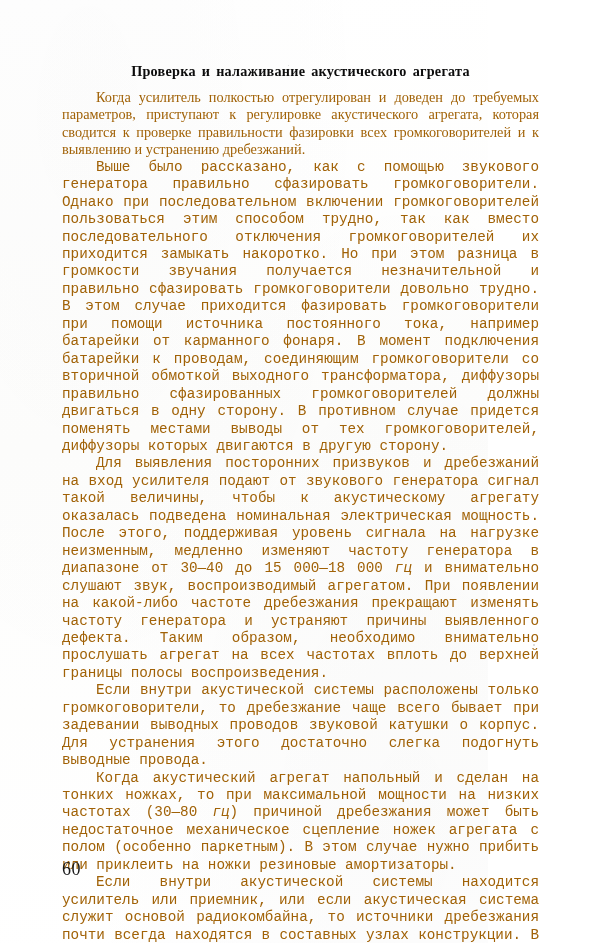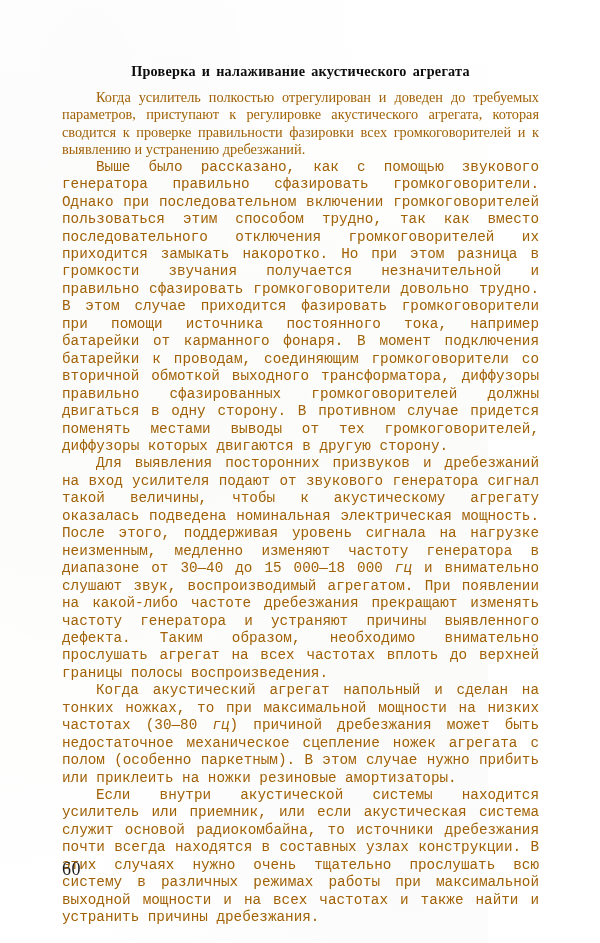--- a/index.html
+++ b/index.html
@@ -119,20 +119,21 @@
   <div class="textblock">
 
     <h2 class="heading first">Проверка и налаживание акустического агрегата</h2>
 
     <p class="para after-heading">Когда усилитель полкостью отрегулирован и доведен до требуемых параметров, приступают к регулировке акустического агрегата, которая сводится к проверке правильности фазировки всех громкоговорителей и к выявлению и устранению дребезжаний.</p>
 
     <p class="para">Выше было рассказано, как с помощью звукового генератора правильно сфазировать громкоговорители. Однако при последовательном включении громкоговорителей пользоваться этим способом трудно, так как вместо последовательного отключения громкоговорителей их приходится замыкать накоротко. Но при этом разница в громкости звучания получается незначительной и правильно сфазировать громкоговорители довольно трудно. В этом случае приходится фазировать громкоговорители при помощи источника постоянного тока, например батарейки от карманного фонаря. В момент подключения батарейки к проводам, соединяющим громкоговорители со вторичной обмоткой выходного трансформатора, диффузоры правильно сфазированных громкоговорителей должны двигаться в одну сторону. В противном случае придется поменять местами выводы от тех громкоговорителей, диффузоры которых двигаются в другую сторону.</p>
 
     <p class="para">Для выявления посторонних призвуков и дребезжаний на вход усилителя подают от звукового генератора сигнал такой величины, чтобы к акустическому агрегату оказалась подведена номинальная электрическая мощность. После этого, поддерживая уровень сигнала на нагрузке неизменным, медленно изменяют частоту генератора в диапазоне от 30—40 до 15 000—18 000 <span class="unit">гц</span> и внимательно слушают звук, воспроизводимый агрегатом. При появлении на какой-либо частоте дребезжания прекращают изменять частоту генератора и устраняют причины выявленного дефекта. Таким образом, необходимо внимательно прослушать агрегат на всех частотах вплоть до верхней границы полосы воспроизведения.</p>
 
+    <p class="para">Если внутри акустической системы расположены только громкоговорители, то дребезжание чаще всего бывает при задевании выводных проводов звуковой катушки о корпус. Для устранения этого достаточно слегка подогнуть выводные провода.</p>
 
     <p class="para">Когда акустический агрегат напольный и сделан на тонких ножках, то при максимальной мощности на низких частотах (30—80 <span class="unit">гц</span>) причиной дребезжания может быть недостаточное механическое сцепление ножек агрегата с полом (особенно паркетным). В этом случае нужно прибить или приклеить на ножки резиновые амортизаторы.</p>
 
     <p class="para">Если внутри акустической системы находится усилитель или приемник, или если акустическая система служит основой радиокомбайна, то источники дребезжания почти всегда находятся в составных узлах конструкции. В этих случаях нужно очень тщательно прослушать всю систему в различных режимах работы при максимальной выходной мощности и на всех частотах и также найти и устранить причины дребезжания.</p>
 
     <h2 class="heading second">Доведение параметров усилителя до требуемых</h2>
 
 
   </div>
 

